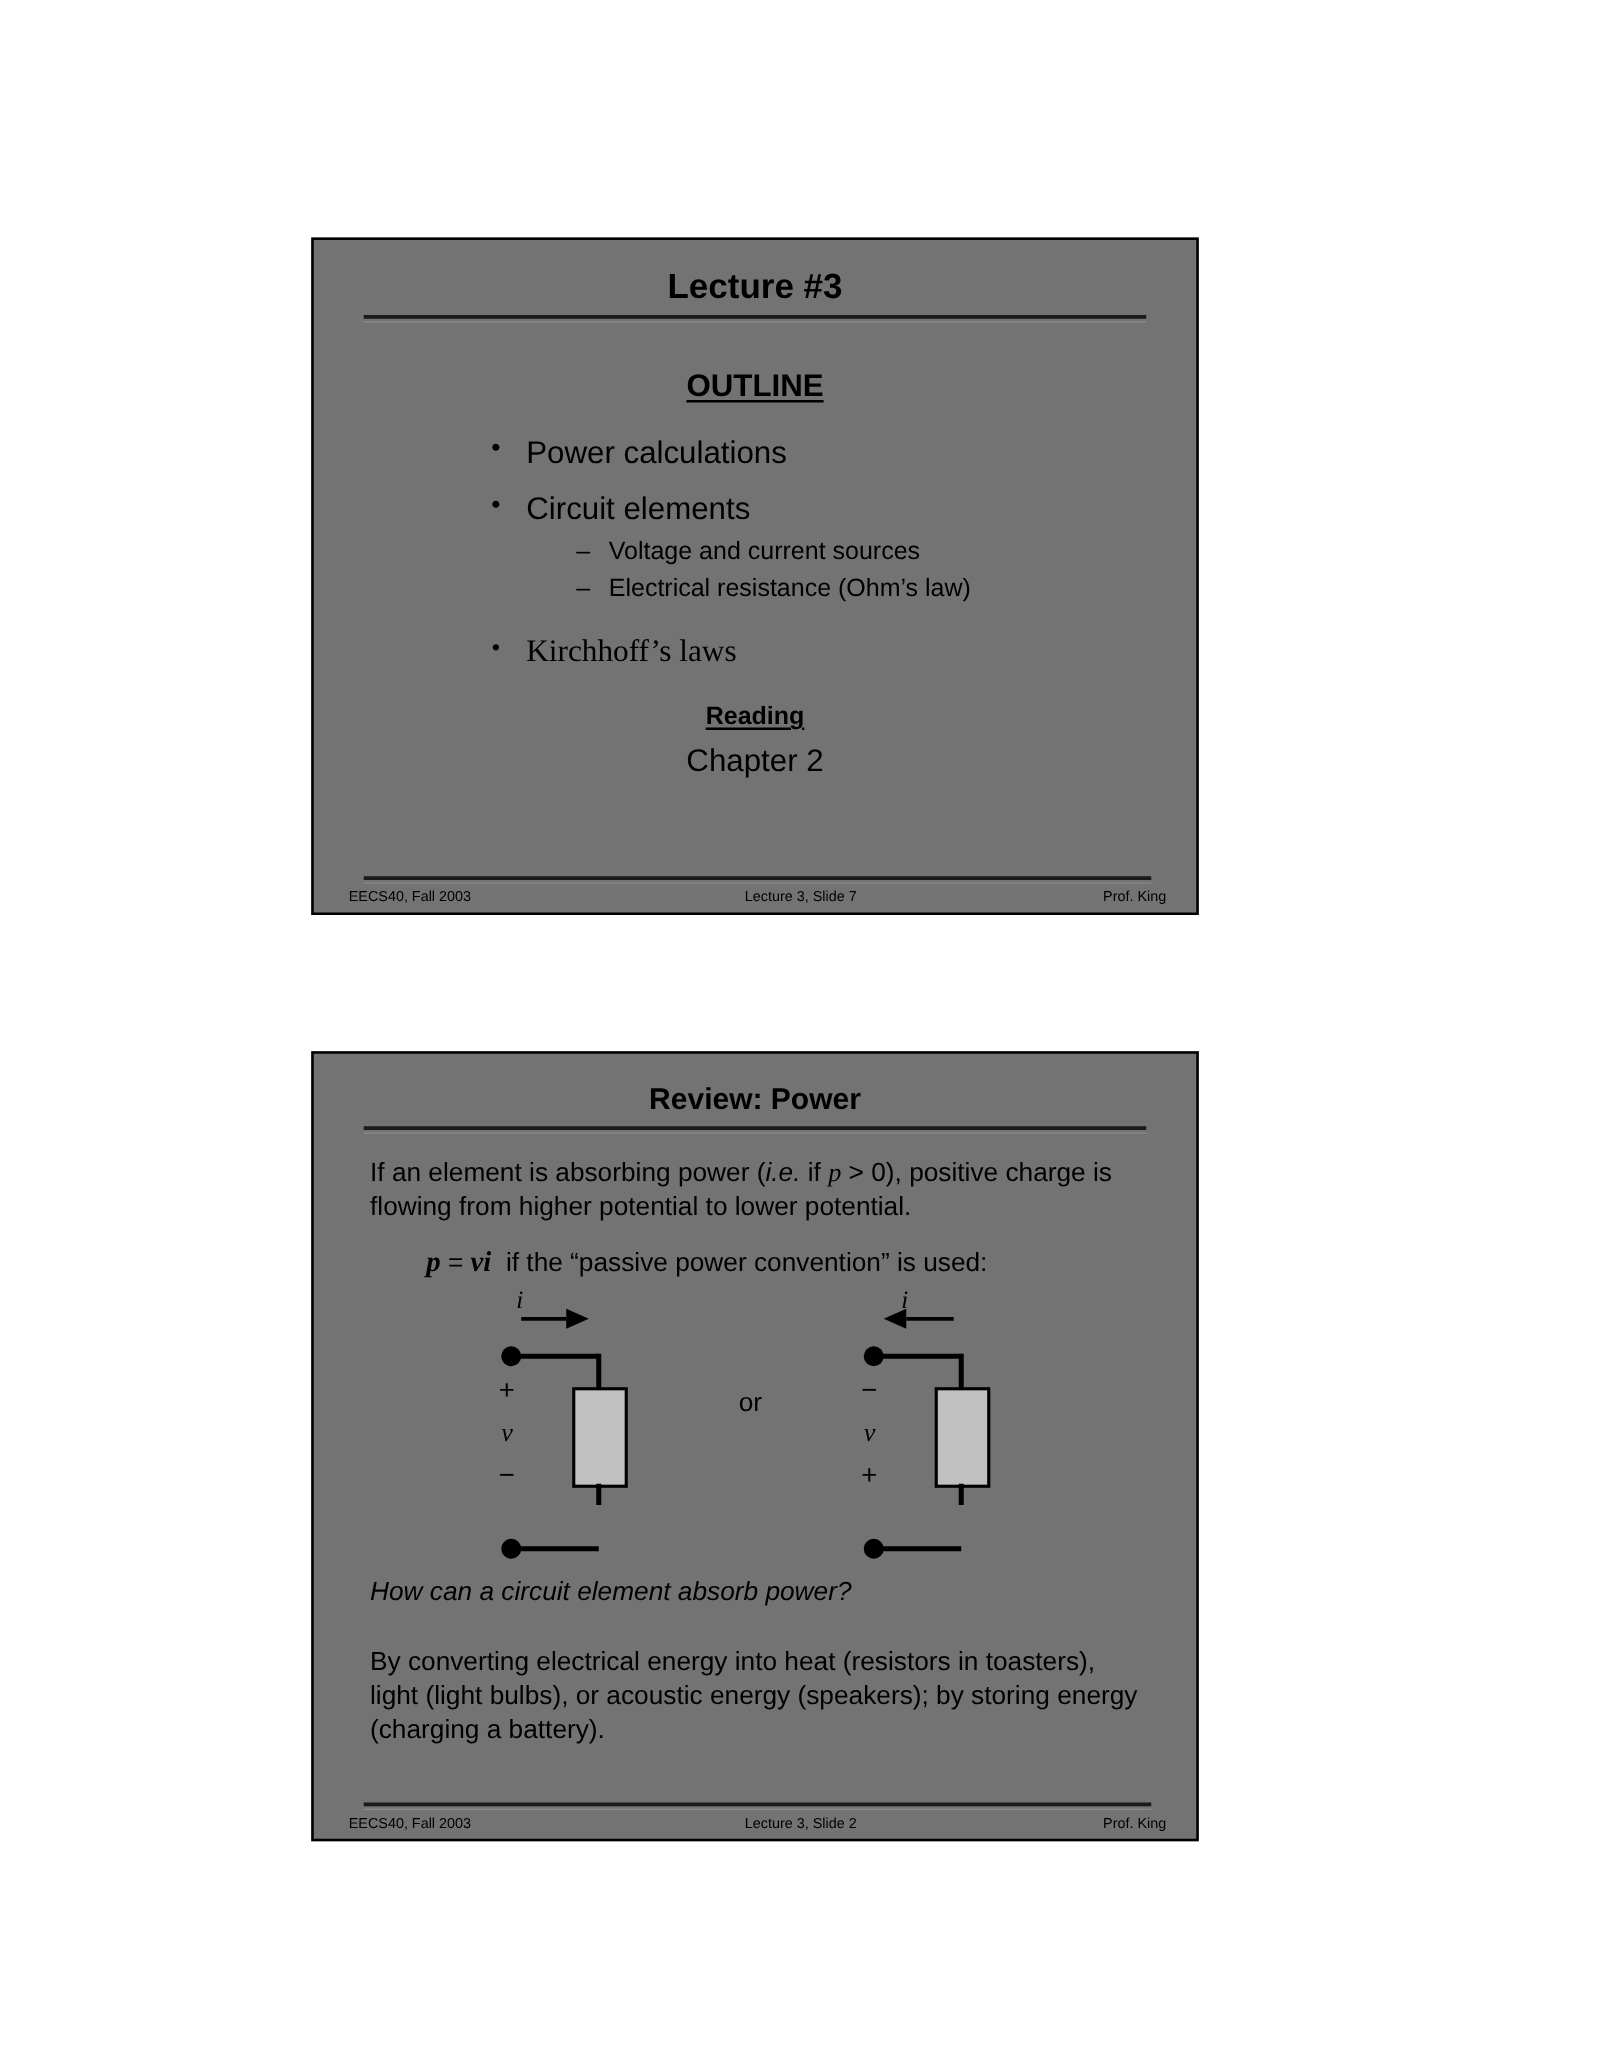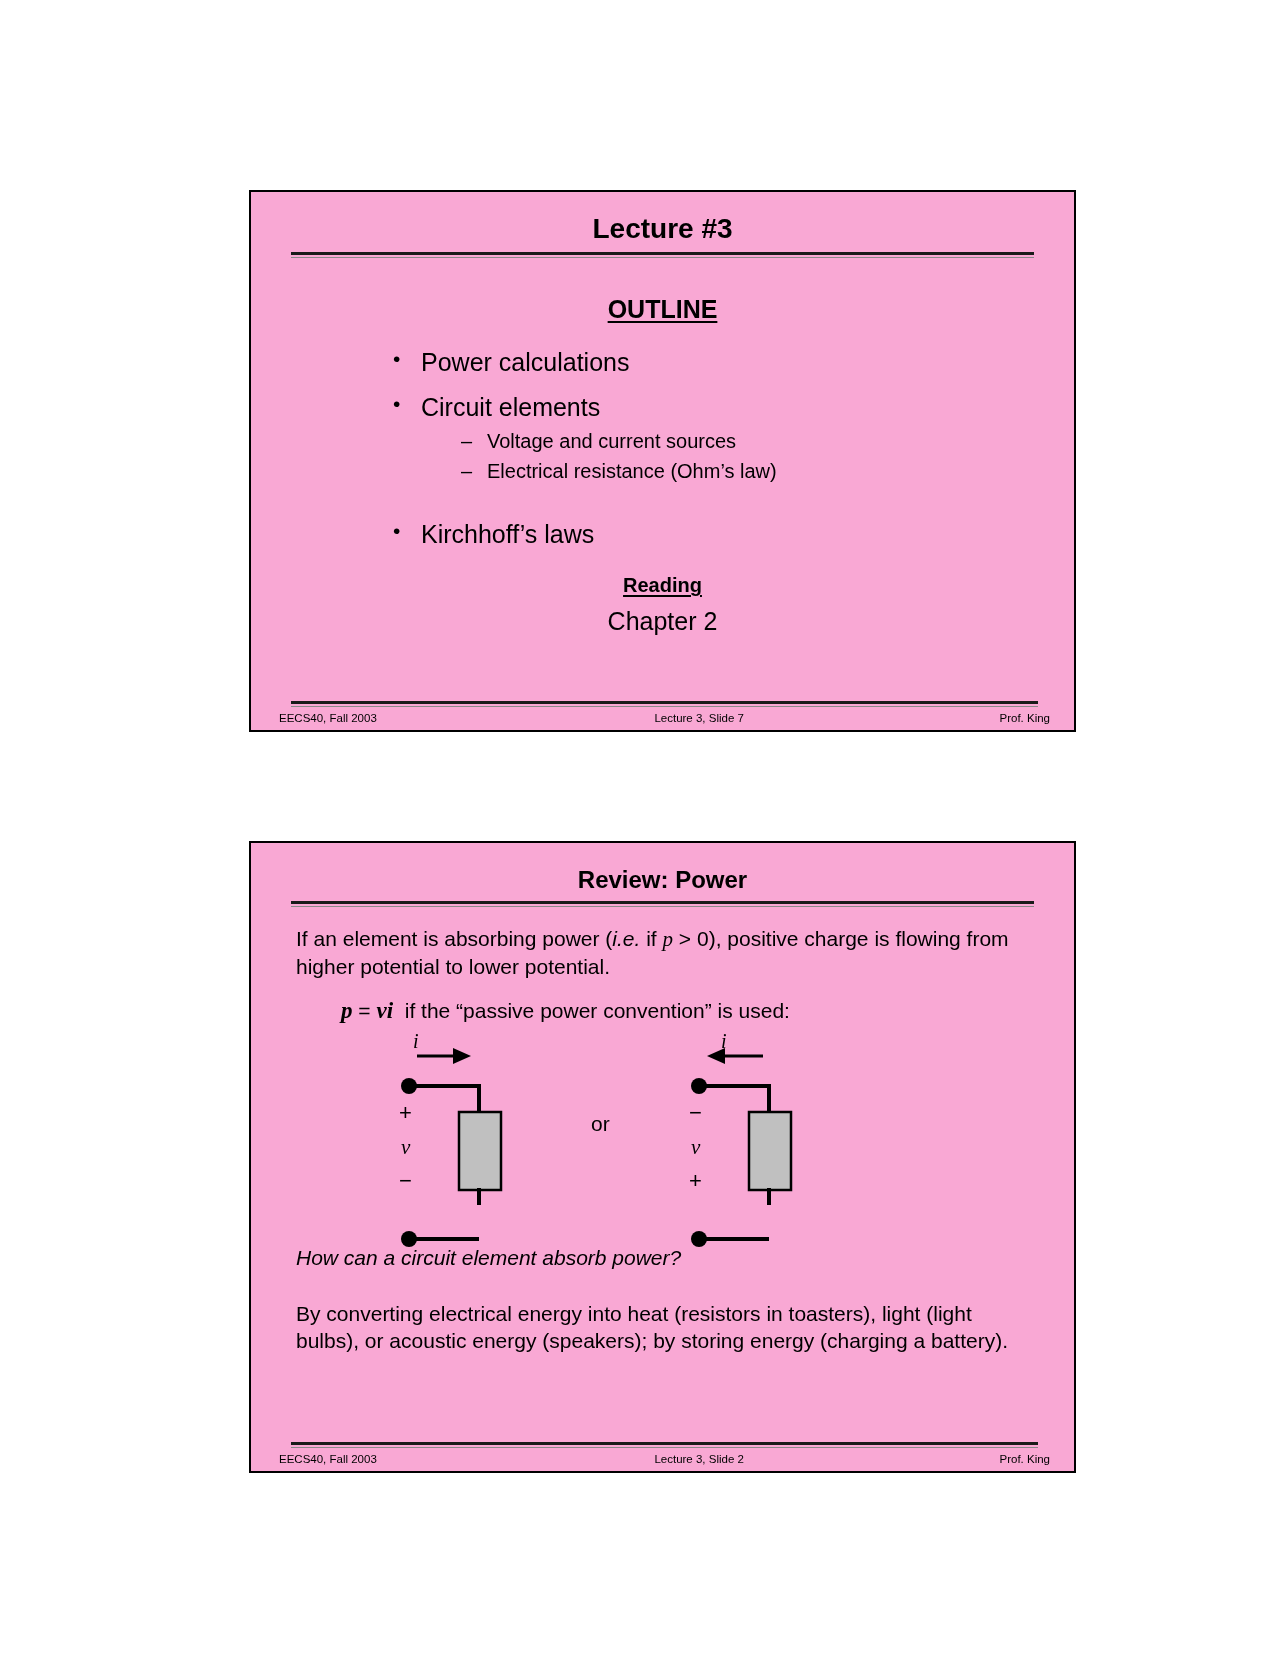--- a/index.html
+++ b/index.html
@@ -13,22 +13,22 @@
     position: relative;
     font-family: "Liberation Sans", sans-serif;
     color: #000000;
     overflow: hidden;
   }
 
   
   .slide {
     position: absolute;
     left: 249px;
-    width: 827px;
-    background: #f9a8d4;
+    width: 710px;
+    background: #737373;
     border: 2px solid #000000;
     box-sizing: border-box;
   }
   #slide-1 { top: 190px; height: 542px; }
   #slide-2 { top: 841px; height: 632px; }
 
   .slide-inner {
     position: relative;
     width: 100%;
     height: 100%;
@@ -214,21 +214,21 @@
       </li>
 
       <li class="bullet-l1">
         <span>Circuit elements</span>
         <ul class="sub-bullets">
           <li class="bullet-l2">Voltage and current sources</li>
           <li class="bullet-l2">Electrical resistance (Ohm’s law)</li>
         </ul>
       </li>
 
-      <li class="bullet-l1" style="margin-top:34px;">
+      <li class="bullet-l1" style="margin-top:22px;font-family:Liberation Serif, serif;">
         <span>Kirchhoff’s laws</span>
       </li>
     </ul>
 
     <div class="reading-heading">Reading</div>
     <div class="reading-body">Chapter 2</div>
 
     <div class="slide-footer">
       <div class="footer-rule"></div>
       <div class="footer-row">
@@ -295,21 +295,21 @@
 
     <div style="position:absolute;left:140px;top:385px;width:520px;height:22px;">
       <svg width="520" height="22" viewBox="0 0 520 22">
         <circle cx="18" cy="11" r="8" fill="#000"></circle>
         <line x1="18" y1="11" x2="88" y2="11" stroke="#000" stroke-width="4"></line>
         <circle cx="308" cy="11" r="8" fill="#000"></circle>
         <line x1="308" y1="11" x2="378" y2="11" stroke="#000" stroke-width="4"></line>
       </svg>
     </div>
 
-    <p class="question" style="margin-top:34px;">How can a circuit element absorb power?</p>
+    <p class="question" style="margin-top:51px;">How can a circuit element absorb power?</p>
 
     <p class="s2-para tight">By converting electrical energy into heat (resistors in toasters), light (light bulbs), or acoustic energy (speakers); by storing energy (charging a battery).</p>
 
     <div class="slide-footer">
       <div class="footer-rule"></div>
       <div class="footer-row">
         <span>EECS40, Fall 2003</span>
         <span class="footer-center">Lecture 3, Slide 2</span>
         <span>Prof. King</span>
       </div>

